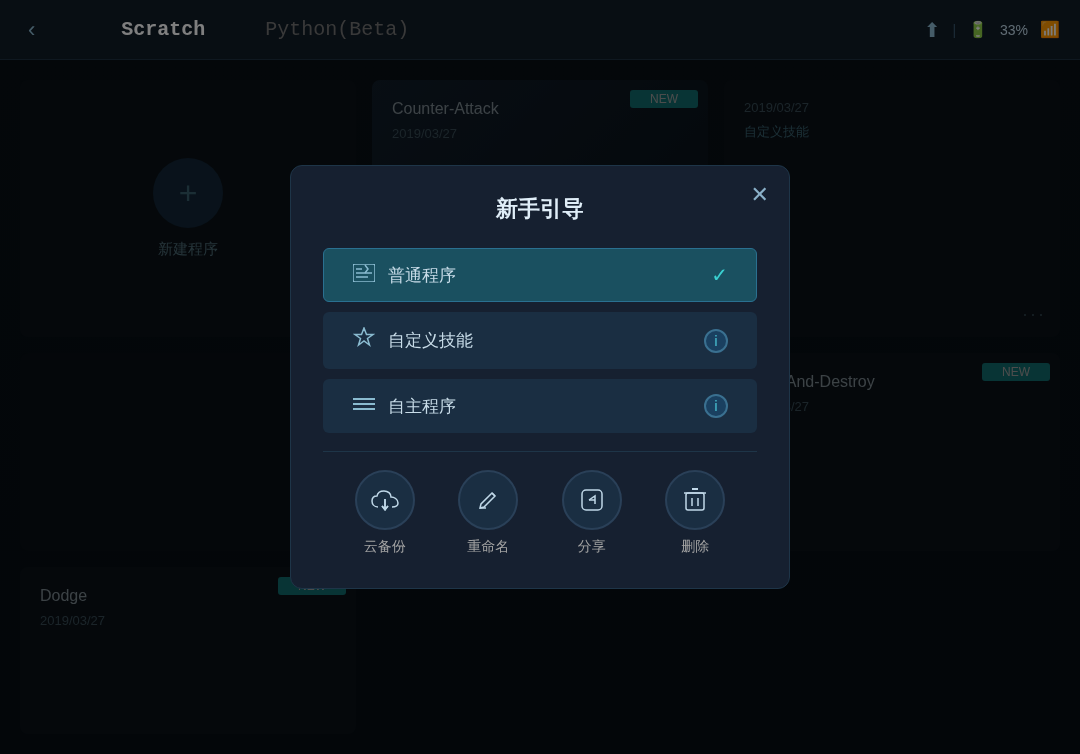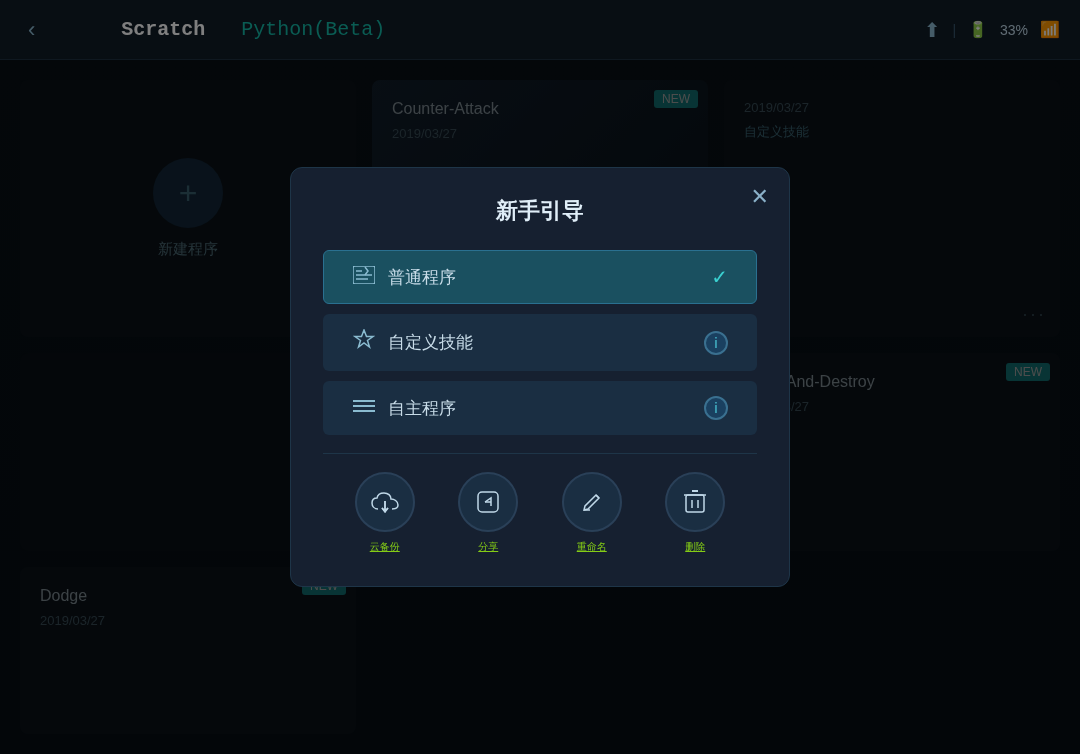--- a/index.html
+++ b/index.html
@@ -32,21 +32,21 @@
       padding: 4px 8px;
     }
     .header-tabs { display: flex; gap: 20px; margin-left: 60px; }
     .tab-item {
       font-size: 20px;
       cursor: pointer;
       padding: 4px 8px;
       font-family: Liberation Mono, monospace;
     }
     .tab-active { color: #ffffff; font-weight: bold; }
-    .tab-inactive { color: #14b8a6; }
+    .tab-inactive { color: #737373; margin-left: 24px; }
     .header-right { display: flex; align-items: center; gap: 12px; color: #c0d8e8; font-size: 14px; }
 
     
     .bg-content {
       position: absolute;
       top: 60px;
       left: 0; right: 0; bottom: 0;
       background: linear-gradient(180deg, #0d1821 0%, #0a1520 100%);
       padding: 20px;
       display: grid;
@@ -62,21 +62,21 @@
       position: relative;
       min-height: 140px;
     }
     .card-new-badge {
       position: absolute;
       top: 10px;
       right: 10px;
       background: #1aafb0;
       color: #fff;
       font-size: 12px;
-      padding: 2px 8px;
+      padding: 2px 20px;
       border-radius: 3px;
     }
     .card-title { color: #c8dce8; font-size: 16px; margin-bottom: 8px; }
     .card-date { color: #5a7a8a; font-size: 13px; }
     .card-tag { color: #5a9ab0; font-size: 13px; margin-top: 8px; }
     .card-dots { position: absolute; bottom: 12px; right: 14px; color: #4a6a7a; font-size: 18px; letter-spacing: 2px; }
     .new-program-card {
       display: flex;
       flex-direction: column;
       align-items: center;
@@ -187,21 +187,21 @@
     }
     .action-circle {
       width: 60px; height: 60px;
       border-radius: 50%;
       background: #1a2e42;
       border: 2px solid #2a4058;
       display: flex; align-items: center; justify-content: center;
       color: #c0d8e8;
       font-size: 22px;
     }
-    .action-label { color: #84cc16; font-size: 10px; text-decoration: underline; }
+    .action-label { color: #a3a3a3; font-size: 14px; }
 
     
     .bottom-card {
       background: #111c27;
       border-radius: 8px;
       padding: 20px;
       min-height: 110px;
       position: relative;
     }
   </style>
@@ -327,38 +327,38 @@
             <polyline points="14,10 14,20 11,17 14,20 17,17" stroke="#c0d8e8" stroke-width="1.5" fill="none"></polyline>
             <line x1="14" y1="10" x2="14" y2="20" stroke="#c0d8e8" stroke-width="1.5"></line>
             <polyline points="11,17 14,21 17,17" stroke="#c0d8e8" stroke-width="1.5" fill="none"></polyline>
           </svg>
         </div>
         <span class="action-label">云备份</span>
       </button>
 
       <button class="action-btn">
         <div class="action-circle">
+          <svg width="24" height="24" viewBox="0 0 24 24" fill="none">
+            <path d="M4 20 L8 19 L19 8 L16 5 L5 16 Z" stroke="#c0d8e8" stroke-width="1.5" fill="none"></path>
+            <line x1="16" y1="5" x2="19" y2="8" stroke="#c0d8e8" stroke-width="1.5"></line>
+            <line x1="4" y1="20" x2="10" y2="20" stroke="#c0d8e8" stroke-width="1.5"></line>
+          </svg>
+        </div>
+        <span class="action-label">重命名</span>
+      </button>
+
+      <button class="action-btn">
+        <div class="action-circle">
           <svg width="26" height="26" viewBox="0 0 26 26" fill="none">
             <rect x="3" y="3" width="20" height="20" rx="4" stroke="#c0d8e8" stroke-width="1.5" fill="none"></rect>
             <polyline points="10,13 16,9 16,17" stroke="#c0d8e8" stroke-width="1.5" fill="none"></polyline>
             <line x1="10" y1="13" x2="16" y2="13" stroke="#c0d8e8" stroke-width="1.5"></line>
           </svg>
         </div>
         <span class="action-label">分享</span>
-      </button>
-
-      <button class="action-btn">
-        <div class="action-circle">
-          <svg width="24" height="24" viewBox="0 0 24 24" fill="none">
-            <path d="M4 20 L8 19 L19 8 L16 5 L5 16 Z" stroke="#c0d8e8" stroke-width="1.5" fill="none"></path>
-            <line x1="16" y1="5" x2="19" y2="8" stroke="#c0d8e8" stroke-width="1.5"></line>
-            <line x1="4" y1="20" x2="10" y2="20" stroke="#c0d8e8" stroke-width="1.5"></line>
-          </svg>
-        </div>
-        <span class="action-label">重命名</span>
       </button>
 
       <button class="action-btn">
         <div class="action-circle">
           <svg width="24" height="26" viewBox="0 0 24 26" fill="none">
             <rect x="3" y="6" width="18" height="17" rx="2" stroke="#c0d8e8" stroke-width="1.5" fill="none"></rect>
             <line x1="1" y1="6" x2="23" y2="6" stroke="#c0d8e8" stroke-width="1.5"></line>
             <line x1="9" y1="2" x2="15" y2="2" stroke="#c0d8e8" stroke-width="2"></line>
             <line x1="9" y1="11" x2="9" y2="19" stroke="#c0d8e8" stroke-width="1.5"></line>
             <line x1="15" y1="11" x2="15" y2="19" stroke="#c0d8e8" stroke-width="1.5"></line>

